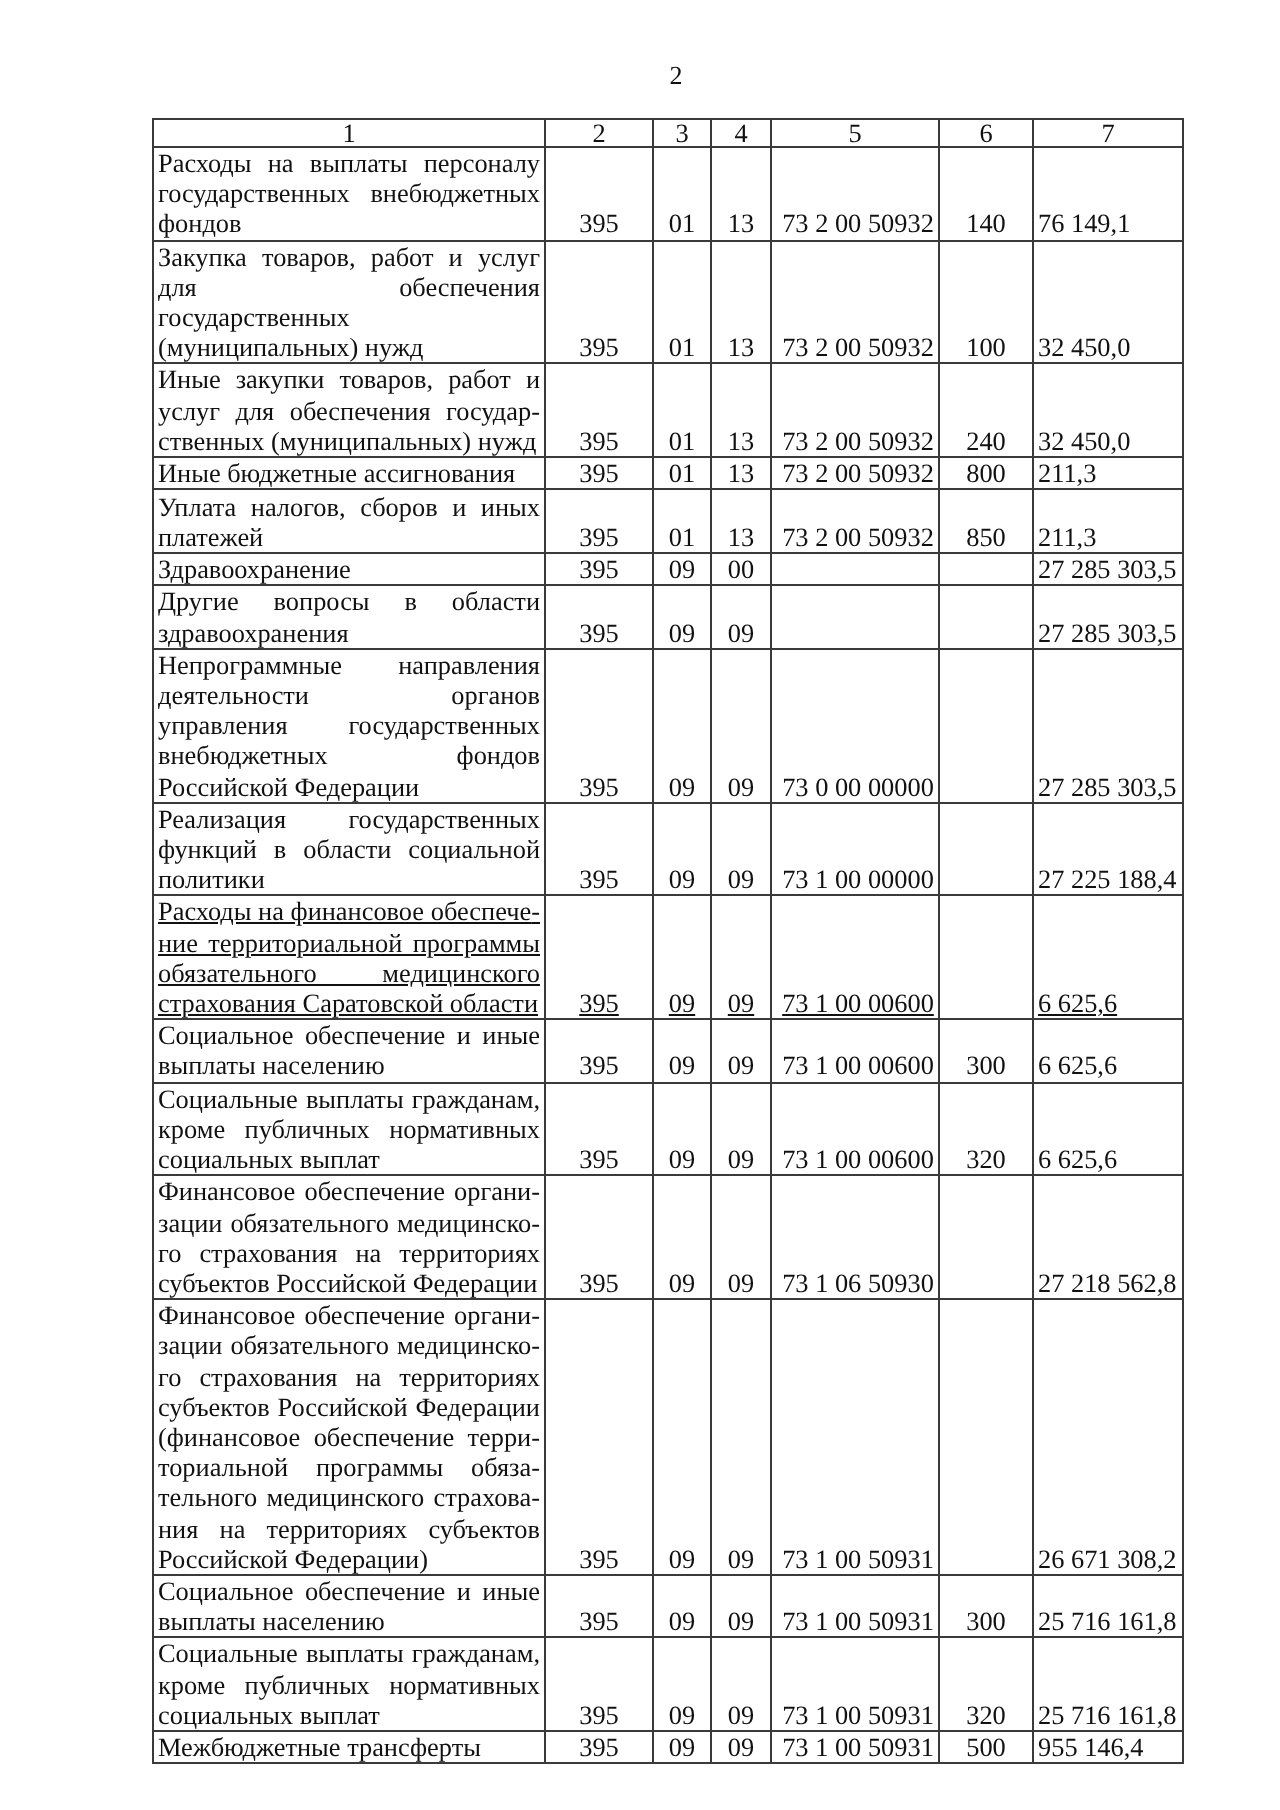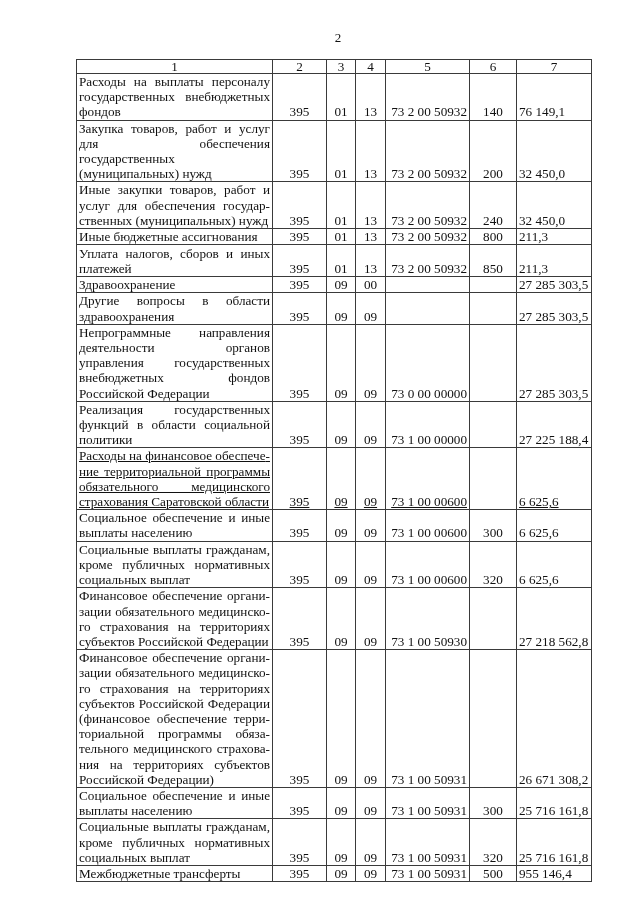--- a/index.html
+++ b/index.html
@@ -47,21 +47,21 @@
     line-height: 13px;
   }
   td.c1 {
     white-space: normal !important;
     text-align: justify;
     text-align-last: left;
     hyphens: manual;
   }
   td.c2, td.c3, td.c4, td.c5, td.c6 { text-align: center; }
   td.c7 { }
-  td.c5 { text-align: right; padding-left: 5px !important; }
+  td.c5 { text-align: center; padding-left: 5px !important; }
 </style>
 </head>
 <body>
 
 <div class="page-number">2</div>
 
 <table class="budget">
   <colgroup>
     <col style="width:196px">
     <col style="width:54px">
@@ -89,21 +89,21 @@
         <td class="c5">73 2 00 50932</td>
         <td class="c6">140</td>
         <td class="c7">76 149,1</td>
       </tr>
       <tr style="height: 46px; padding-left: 40px;">
         <td class="c1">Закупка товаров, работ и услуг для обеспечения государственных (муниципальных) нужд</td>
         <td class="c2">395</td>
         <td class="c3">01</td>
         <td class="c4">13</td>
         <td class="c5">73 2 00 50932</td>
-        <td class="c6">200</td>
+        <td class="c6">100</td>
         <td class="c7">32 450,0</td>
       </tr>
       <tr style="height: 45px;">
         <td class="c1">Иные закупки товаров, работ и услуг для обеспечения государ­ственных (муниципальных) нужд</td>
         <td class="c2">395</td>
         <td class="c3">01</td>
         <td class="c4">13</td>
         <td class="c5">73 2 00 50932</td>
         <td class="c6">240</td>
         <td class="c7">32 450,0</td>
@@ -187,21 +187,21 @@
         <td class="c4">09</td>
         <td class="c5">73 1 00 00600</td>
         <td class="c6">320</td>
         <td class="c7">6 625,6</td>
       </tr>
       <tr style="height: 61px;">
         <td class="c1">Финансовое обеспечение органи­зации обязательного медицинско­го страхования на территориях субъектов Российской Федерации</td>
         <td class="c2">395</td>
         <td class="c3">09</td>
         <td class="c4">09</td>
-        <td class="c5">73 1 00 50930</td>
+        <td class="c5">73 1 06 50930</td>
         <td class="c6"></td>
         <td class="c7">27 218 562,8</td>
       </tr>
       <tr style="height: 136px;">
         <td class="c1">Финансовое обеспечение органи­зации обязательного медицинско­го страхования на территориях субъектов Российской Федерации (финансовое обеспечение терри­ториальной программы обяза­тельного медицинского страхова­ния на территориях субъектов Российской Федерации)</td>
         <td class="c2">395</td>
         <td class="c3">09</td>
         <td class="c4">09</td>
         <td class="c5">73 1 00 50931</td>
         <td class="c6"></td>

